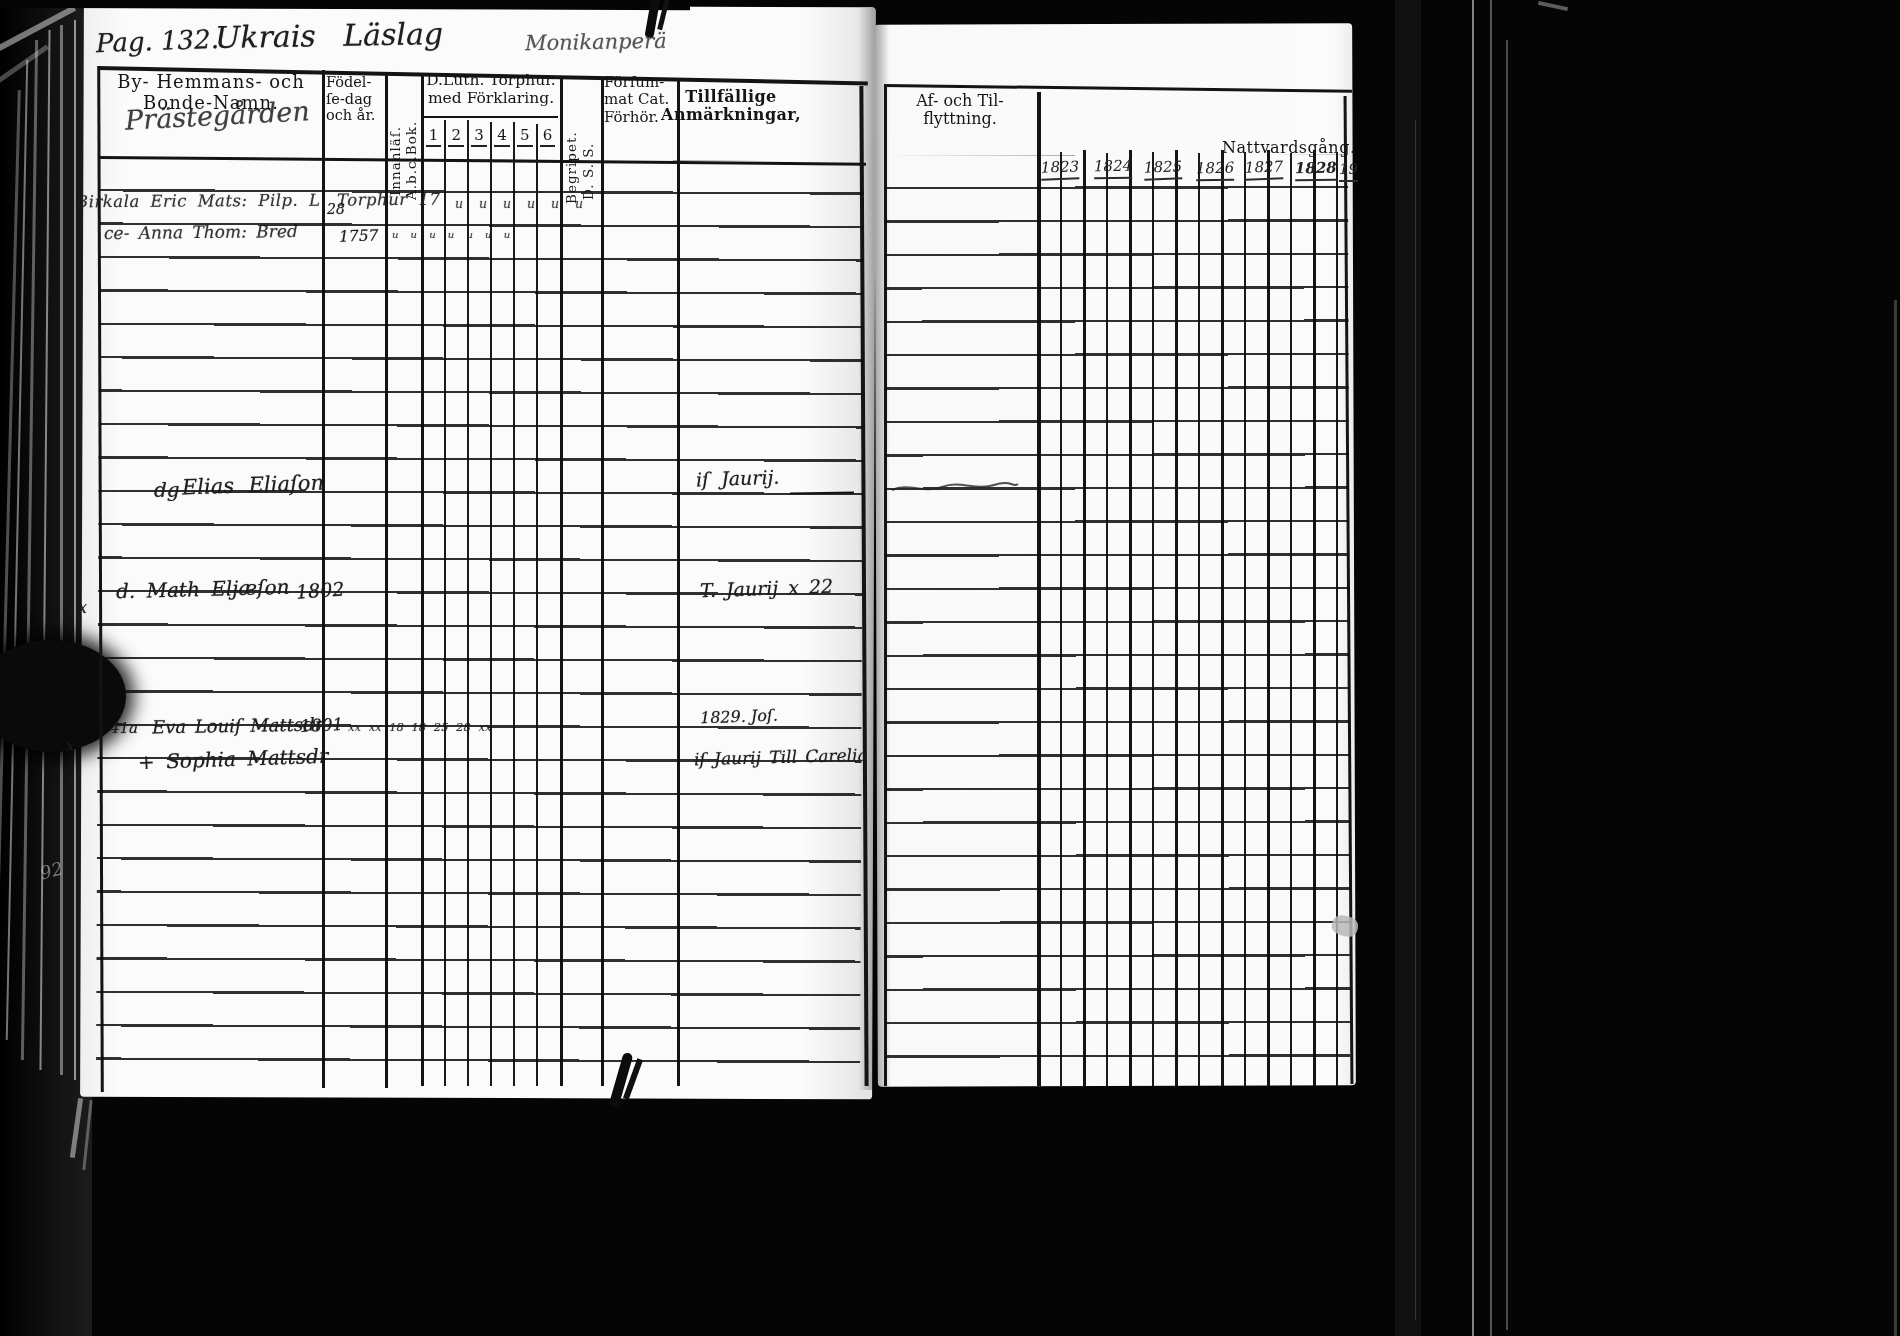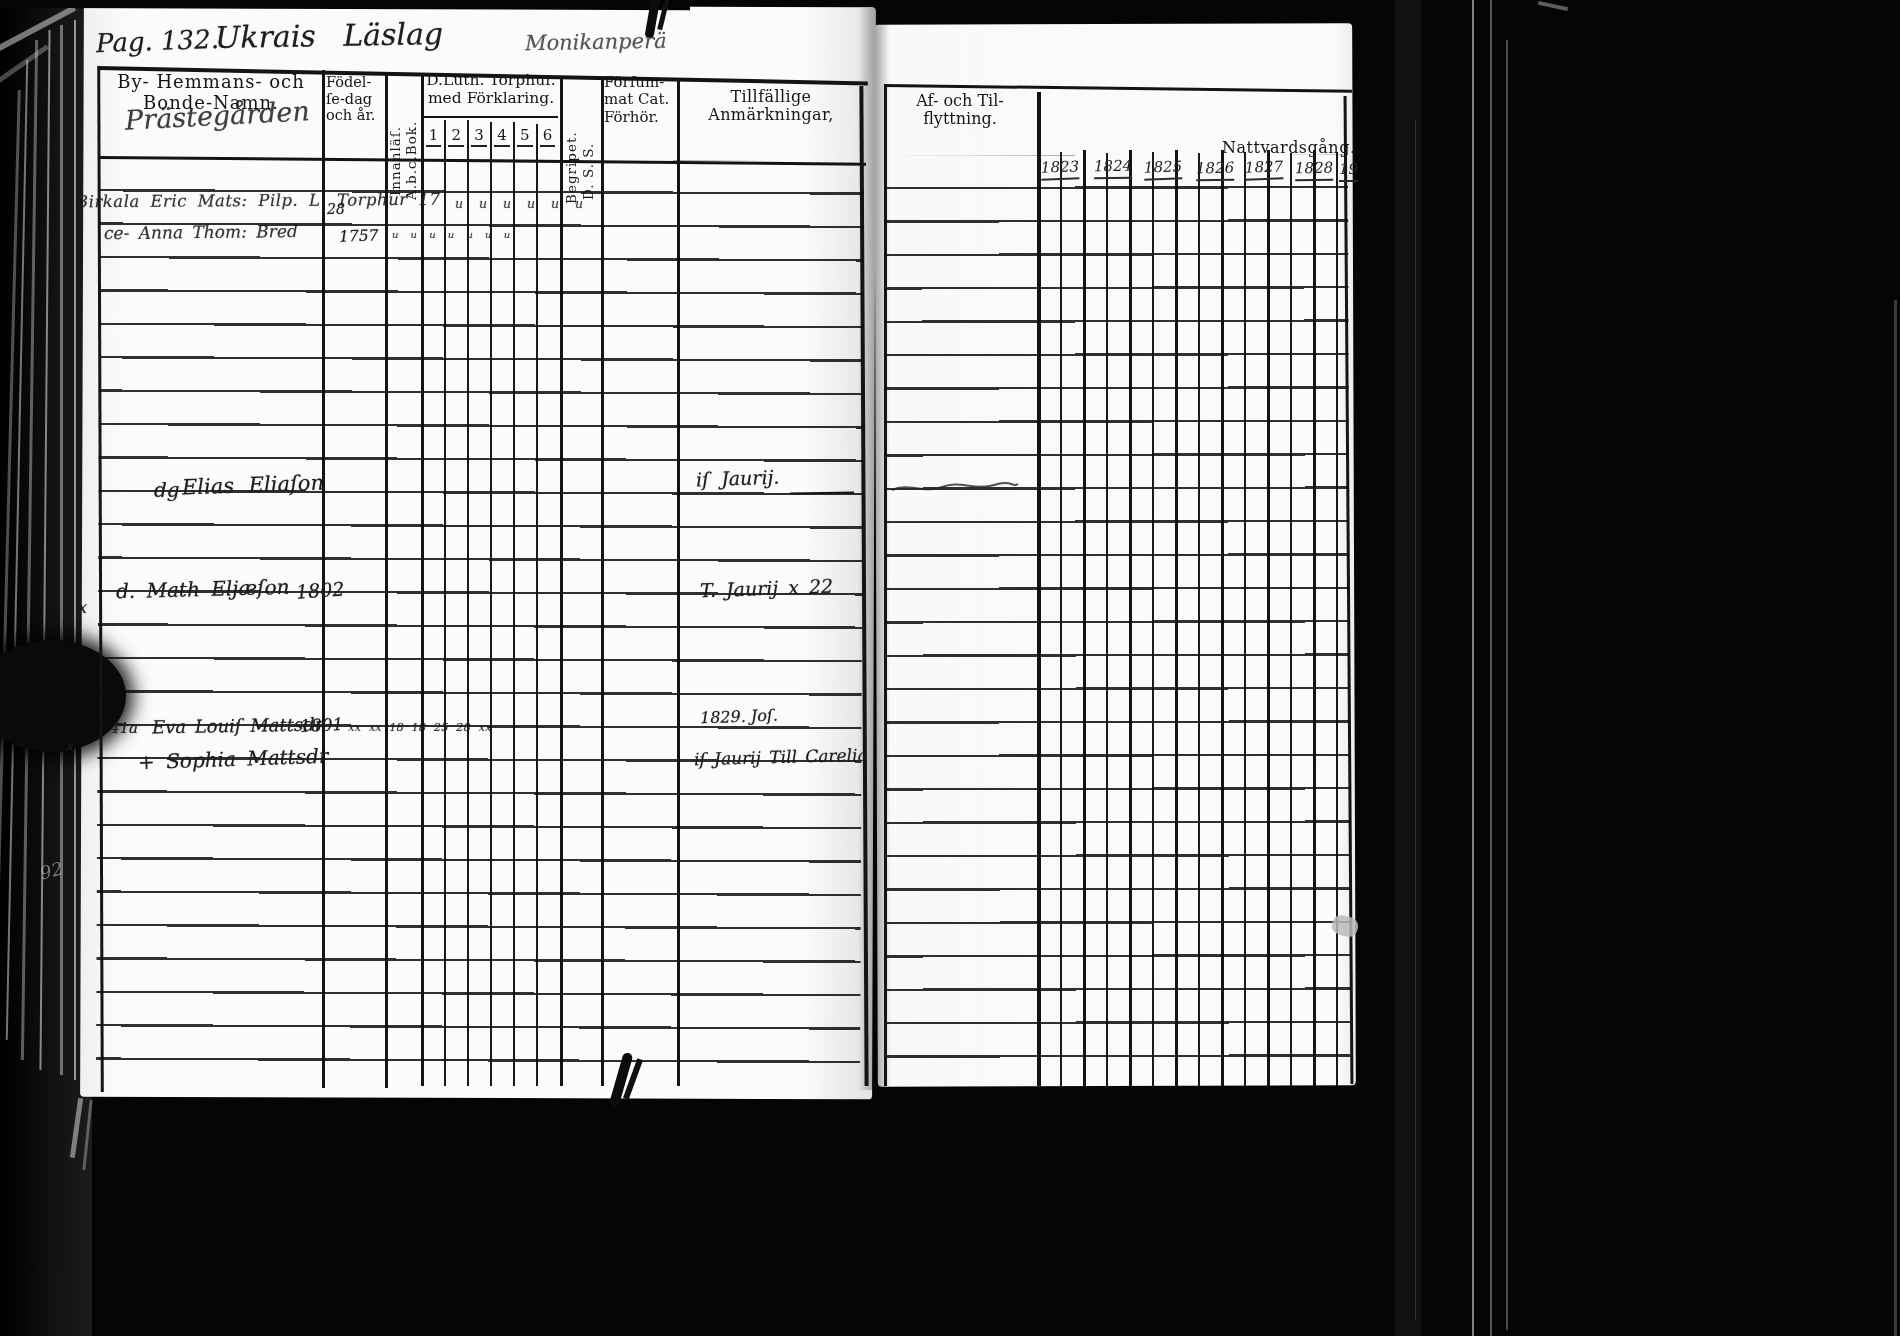--- a/index.html
+++ b/index.html
@@ -100,21 +100,21 @@
     <div class="numcell"><span>5</span></div>
     <div class="numcell"><span>6</span></div>
   </div>
   <div class="vert" style="left:563px;top:74px;height:130px;">Begripet.</div>
   <div class="vert" style="left:580px;top:74px;height:126px;">D. S. S.</div>
   <div class="print" style="left:604px;top:74px;width:72px;font-size:15px;">
     <div>Förſum-</div>
     <div>mat Cat.</div>
     <div>Förhör.</div>
   </div>
-  <div class="print ctr" style="left:679px;top:88px;width:184px;font-size:16px;font-weight:400;letter-spacing:.4px;">Tillfällige Anmärkningar,</div>
+  <div class="print ctr" style="left:639px;top:88px;width:184px;font-size:16px;font-weight:700;letter-spacing:.4px;">Tillfällige Anmärkningar,</div>
 
   <div class="ink" style="left:884px;top:84px;width:468px;height:3px;transform:rotate(.7deg);transform-origin:left top;"></div>
   <div class="ink" style="left:884px;top:86px;width:3px;height:1000px;"></div>
   <div class="ink" style="left:1037px;top:92px;width:4px;height:994px;"></div>
   <div class="ink" style="left:1347px;top:96px;width:3px;height:988px;transform:rotate(-.4deg);"></div>
   <div class="vl" style="left:1060px;top:152px;height:934px;"></div>
   <div class="vl" style="left:1083px;top:150px;height:936px;width:3px;background:#141414;"></div>
   <div class="vl" style="left:1106px;top:153px;height:933px;"></div>
   <div class="vl" style="left:1129px;top:150px;height:936px;width:3px;background:#141414;"></div>
   <div class="vl" style="left:1152px;top:152px;height:934px;"></div>
@@ -133,21 +133,21 @@
     <div>Af- och Til-</div>
     <div>flyttning.</div>
   </div>
   <div class="print" style="left:1222px;top:102px;font-size:16px;letter-spacing:.5px;margin-top:37px;">Nattvardsgång.</div>
 
   <span class="yr" style="left:1041px;top:158px;transform:rotate(-2deg);">1823</span>
   <span class="yr" style="left:1094px;top:157px;transform:rotate(-1deg);">1824</span>
   <span class="yr" style="left:1144px;top:158px;transform:rotate(-2deg);">1825</span>
   <span class="yr" style="left:1196px;top:159px;transform:rotate(-1deg);">1826</span>
   <span class="yr" style="left:1245px;top:158px;transform:rotate(-2deg);">1827</span>
-  <span class="yr" style="left:1295px;top:159px;transform:rotate(-1deg);">1828</span>
+  <span class="yr" style="left:1295px;top:159px;transform:rotate(-1deg);font-weight:bold;">1828</span>
   <span class="yr" style="left:1339px;top:160px;">19</span>
 
   <div class="hand" style="left:96px;top:26px;font-size:26px;transform:rotate(-2deg);">Pag. 132.</div>
   <div class="hand" style="left:215px;top:18px;font-size:30px;word-spacing:18px;transform:rotate(-1deg);">Ukrais Läslag</div>
   <div class="hand" style="left:525px;top:30px;font-size:21px;opacity:.75;transform:rotate(-1deg);">Monikanperä</div>
 
   <div class="hand" style="left:76px;top:191px;font-size:16.5px;letter-spacing:.5px;word-spacing:5px;transform:rotate(-.4deg);opacity:.9;">Birkala Eric Mats: Pilp. L. Torphur 17</div>
   <div class="hand" style="left:455px;top:196px;font-size:12.5px;word-spacing:12px;opacity:.85;">u u u u u u</div>
 
   <div class="hand" style="left:104px;top:222px;font-size:17px;word-spacing:4px;transform:rotate(-.6deg);opacity:.9;">ce- Anna Thom: Bred</div>

